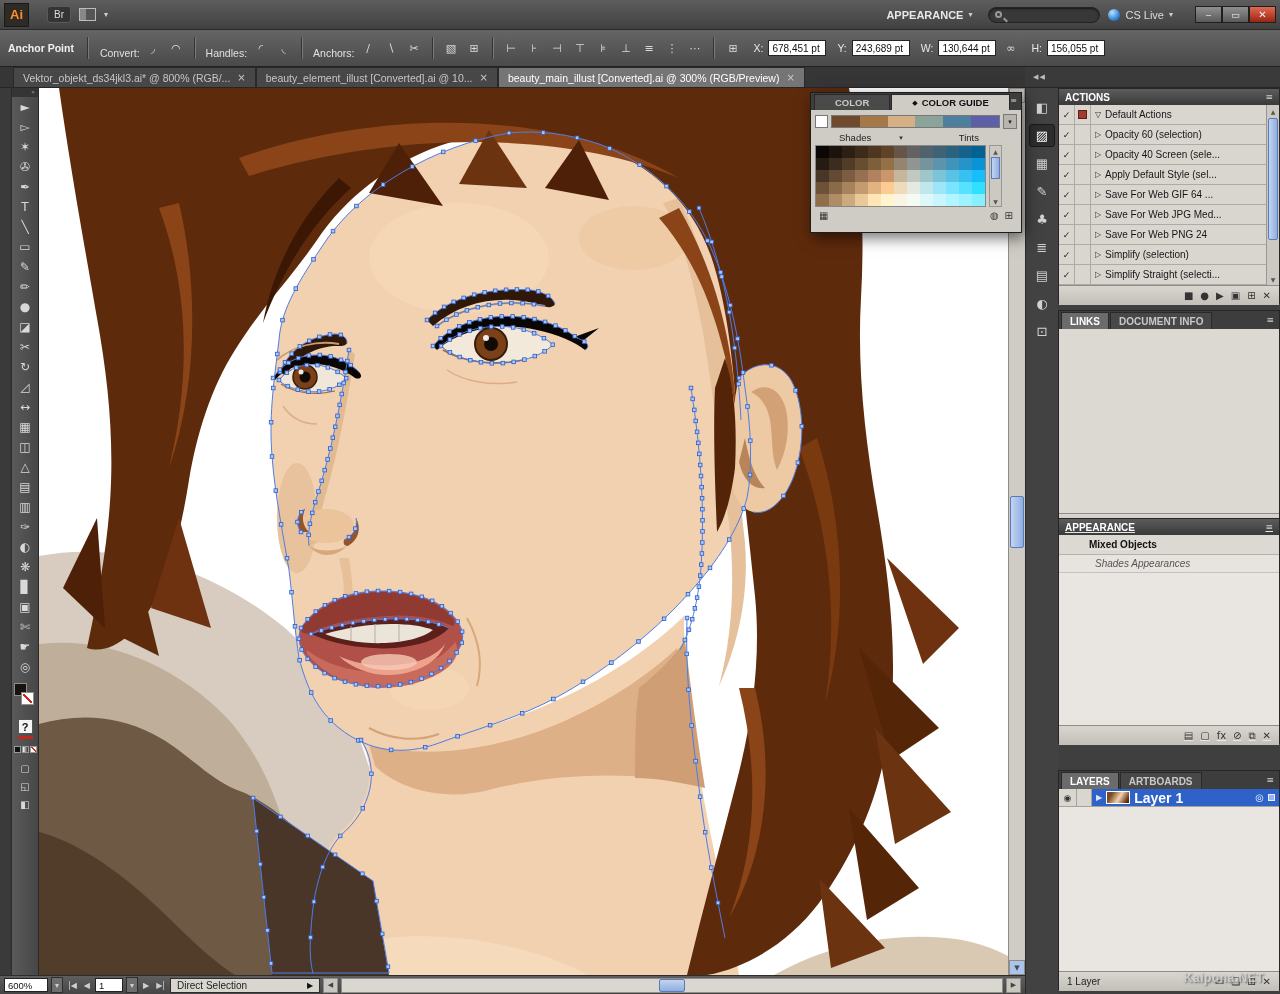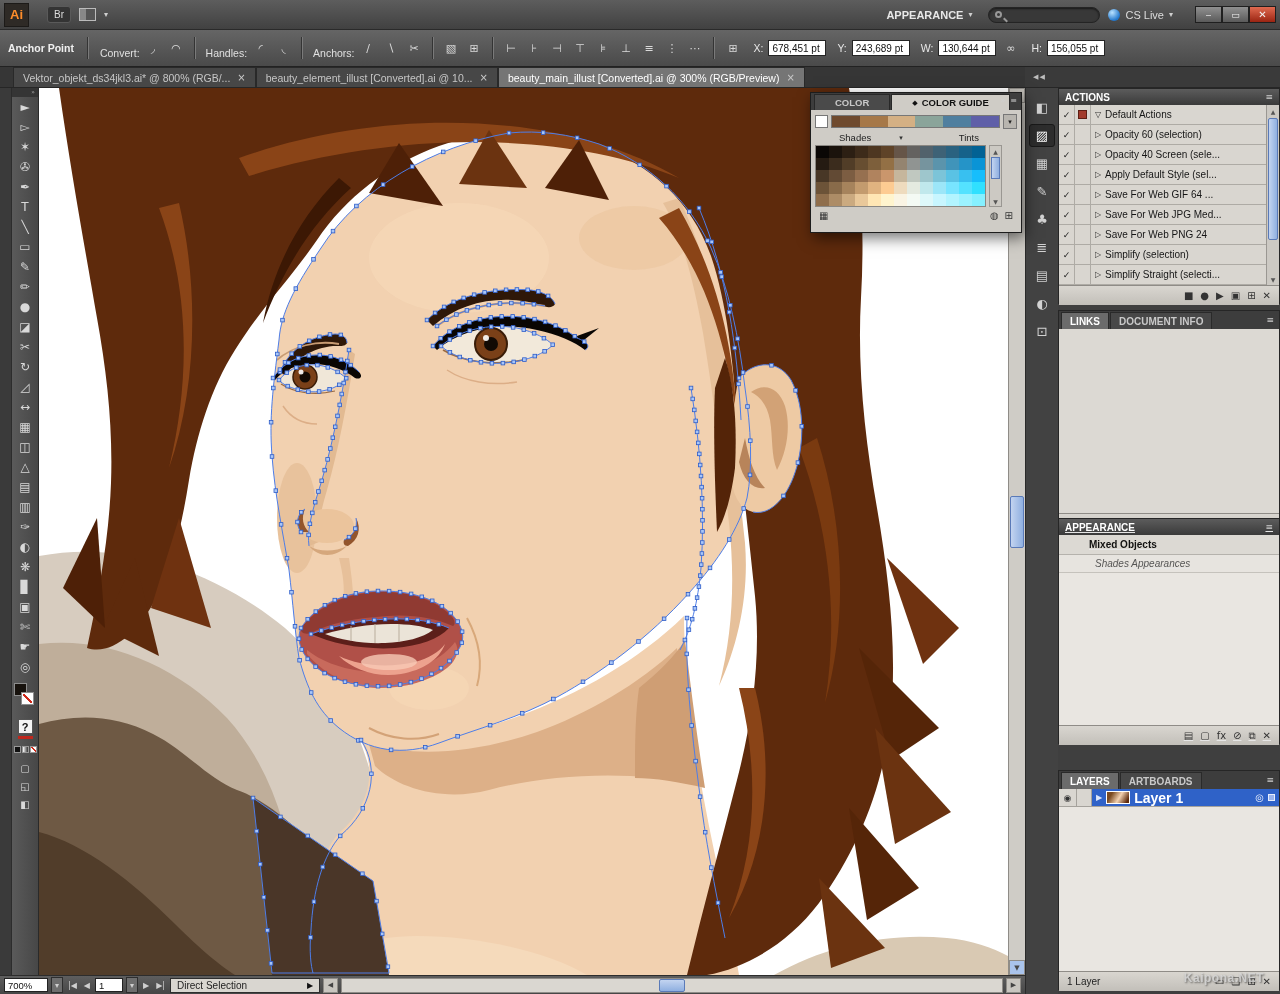--- a/index.html
+++ b/index.html
@@ -757,21 +757,21 @@
     </svg>
   </div>
 
   <div id="vscroll" data-interactable="true">
     <div class="vs-btn vs-up g" data-interactable="true">▲</div>
     <div class="vs-thumb" data-interactable="true"></div>
     <div class="vs-btn vs-down g" data-interactable="true">▼</div>
   </div>
 
   <div id="statusbar" data-interactable="false">
-    <span class="sb-field" style="width:44px;" data-interactable="true">700%</span>
+    <span class="sb-field" style="width:44px;" data-interactable="true">600%</span>
     <span class="sb-dd caret g" data-interactable="true">▾</span>
     <span class="sb-nav g" data-interactable="true">|◀</span>
     <span class="sb-nav g" data-interactable="true">◀</span>
     <span class="sb-field" style="width:28px;" data-interactable="true">1</span>
     <span class="sb-dd caret g" data-interactable="true">▾</span>
     <span class="sb-nav g" data-interactable="true">▶</span>
     <span class="sb-nav g" data-interactable="true">▶|</span>
     <span class="sb-tool" data-interactable="true">
       <span data-interactable="false">Direct Selection</span>
       <span class="g" data-interactable="false">▶</span>

